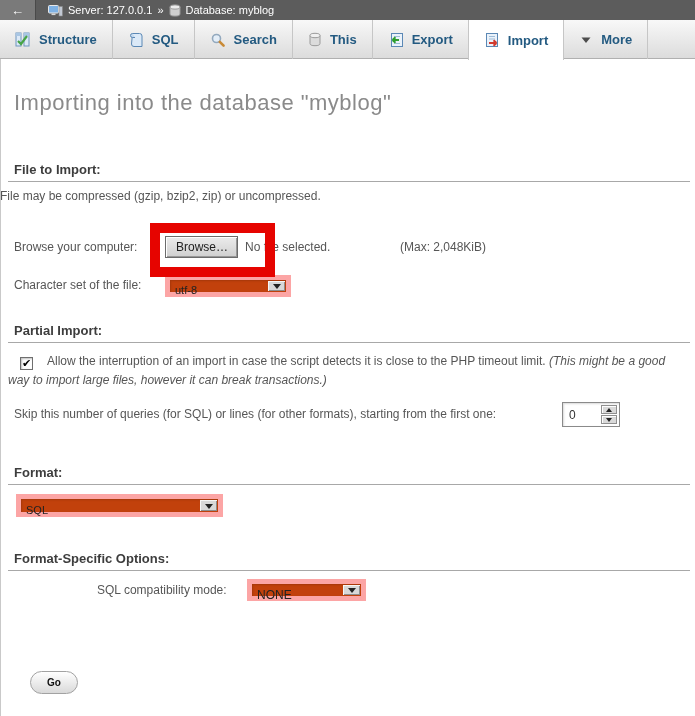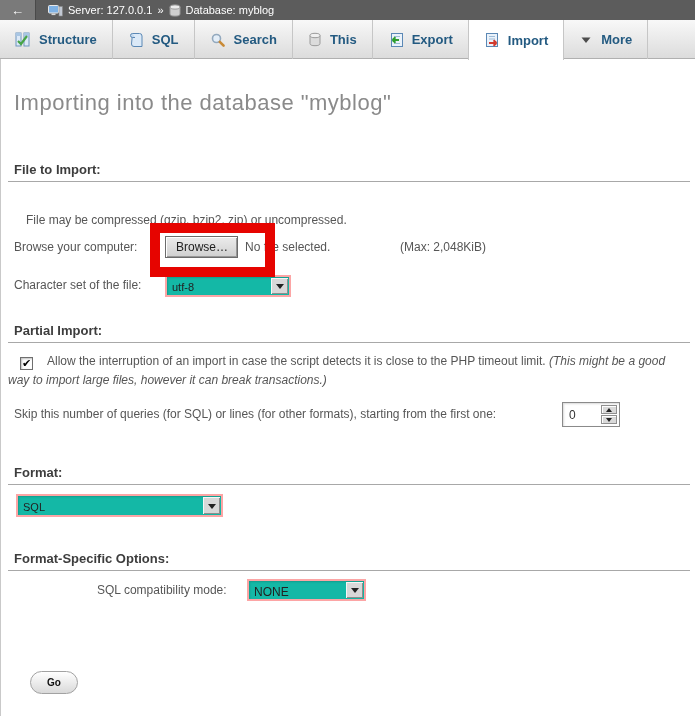--- a/index.html
+++ b/index.html
@@ -22,21 +22,21 @@
   
   .abs { position:absolute; }
   .pageborder { position:absolute; left:0; top:59px; bottom:0; width:1px; background:#c9c9c9; }
   .title { left:14px; top:90px; font-size:22px; color:#8a8a8a; letter-spacing:0.5px; }
   .sect { left:8px; width:682px; padding:0 0 4px 6px; font-size:13px; font-weight:bold; color:#3d3d3d; border-bottom:1px solid #a8a8a8; }
   .body-txt { font-size:12px; color:#565656; }
   .bold-part { font-weight:bold; color:#333; }
 
   
   .wbutton { display:inline-block; background:linear-gradient(#ececec,#cfcfcf); border:1px solid #6b6b6b; box-shadow:inset 1px 1px 0 #ffffff, inset -1px -1px 0 #979797; font-size:12px; color:#1d1d1d; padding:3px 28px 3px 10px; cursor:pointer; font-family:"Liberation Sans","DejaVu Sans",sans-serif; }
-  .wselect { position:absolute; background:#14b8a6; border:2px solid #fca5a5; box-shadow:inset 1px 1px 2px rgba(0,0,0,.15); cursor:pointer; }
+  .wselect { position:absolute; background:#c2410c; border:5px solid #fca5a5; box-shadow:inset 1px 1px 2px rgba(0,0,0,.15); cursor:pointer; }
   .wselect .txt { font-size:11px; color:#222; padding:4px 22px 0 5px; white-space:nowrap; overflow:hidden; }
   .wselect .btn { position:absolute; right:1px; top:1px; bottom:1px; width:17px; background:#d8d8d8; box-shadow:inset 1px 1px 0 #f6f6f6, inset -1px -1px 0 #8d8d8d; display:flex; align-items:center; justify-content:center; }
   .tri-down { width:0; height:0; border:4px solid transparent; border-top:5px solid #222; margin-top:5px; }
   .wcheck { display:inline-block; width:13px; height:13px; background:#fff; border:1px solid #6f6f6f; box-shadow:inset 1px 1px 2px rgba(0,0,0,.25); font-size:11px; line-height:11px; font-weight:bold; color:#000; text-align:center; vertical-align:-2px; cursor:pointer; }
   .spinbox { position:absolute; width:58px; height:25px; background:#fff; border:1px solid #8a8a8a; box-shadow:inset 1px 1px 2px rgba(0,0,0,.15); }
   .spinbox .val { font-size:12px; color:#333; padding:5px 0 0 6px; }
   .spinbtns { position:absolute; right:2px; top:2px; bottom:2px; width:16px; display:flex; flex-direction:column; gap:1px; }
   .spinbtn { flex:1; background:#d9d9d9; border:1px solid #8f8f8f; box-shadow:inset 1px 1px 0 #fdfdfd; display:flex; align-items:center; justify-content:center; cursor:pointer; }
   .tri-up-s { width:0; height:0; border:3px solid transparent; border-bottom:4px solid #222; margin-top:-3px; }
   .tri-down-s { width:0; height:0; border:3px solid transparent; border-top:4px solid #222; margin-bottom:-3px; }
@@ -147,21 +147,21 @@
       </span>
       <span>More</span>
     </div>
   </div>
 
   <div class="pageborder"></div>
 
   <h1 class="abs title" style="font-weight:normal;">Importing into the database "myblog"</h1>
 
   <div class="abs sect" style="top:162px;">File to Import:</div>
-  <div class="abs body-txt" style="left:26px; top:189px;margin-top:24px;">File may be compressed (gzip, bzip2, zip) or uncompressed.</div>
+  <div class="abs body-txt" style="left:0; top:189px;">File may be compressed (gzip, bzip2, zip) or uncompressed.</div>
 
   <div class="abs" style="left:8px; top:234px; width:680px; height:26px;">
     <span class="body-txt abs" style="left:6px; top:6px;">Browse your computer:</span>
     <button class="wbutton abs" style="left:157px; top:2px; width:73px;">Browse…</button>
     <span class="body-txt abs" style="left:237px; top:6px;">No file selected.</span>
     <span class="body-txt abs" style="left:392px; top:6px;">(Max: 2,048KiB)</span>
   </div>
 
   <div class="abs" style="left:8px; top:273px; width:680px; height:26px;">
     <span class="body-txt abs" style="left:6px; top:5px;">Character set of the file:</span>

